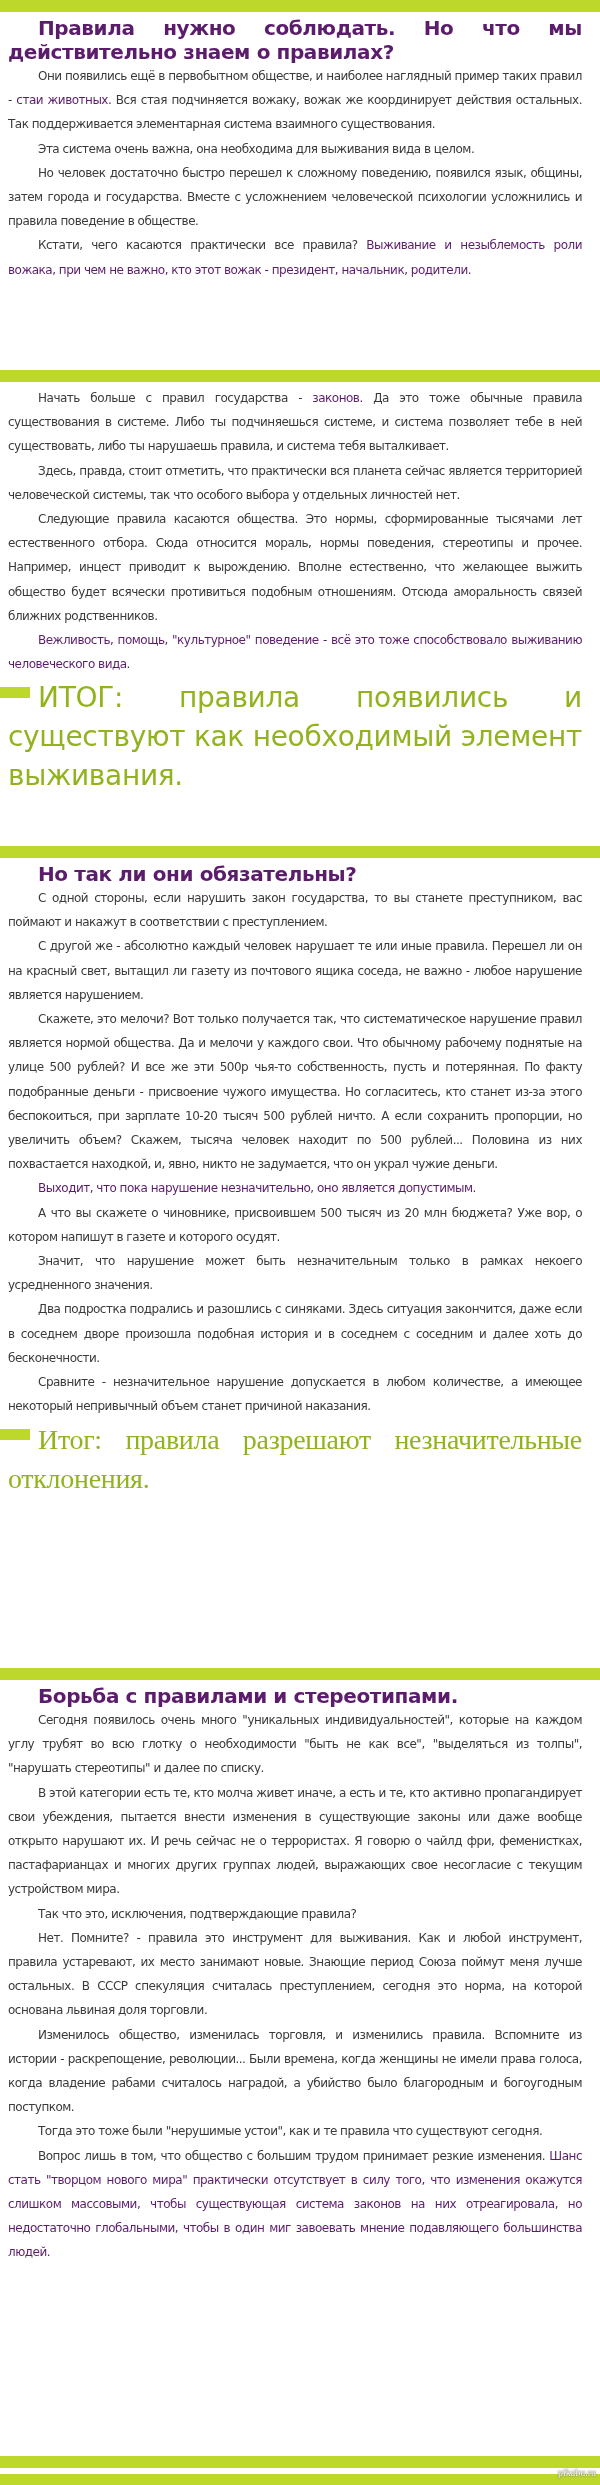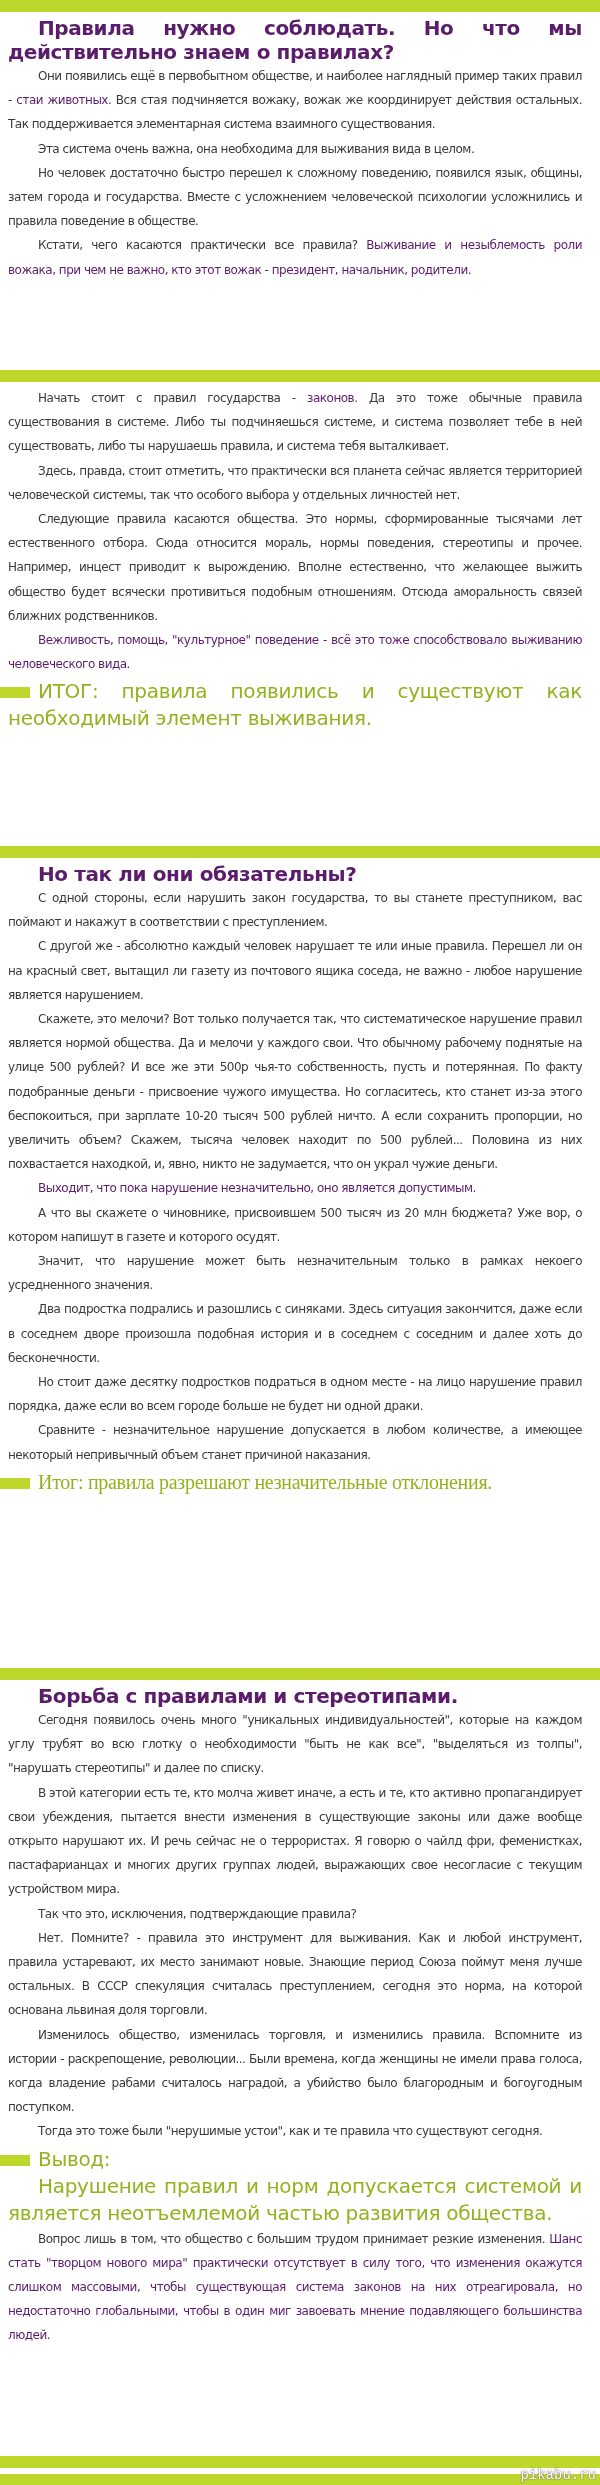--- a/index.html
+++ b/index.html
@@ -5,77 +5,75 @@
   html, body { margin: 0; padding: 0; background: #ffffff; }
   body { width: 600px; height: 2485px; overflow: hidden; position: relative;
          font-family: "DejaVu Sans", "Liberation Sans", sans-serif; }
   .bar { position: absolute; left: 0; width: 600px; background: #bdd72b; }
   .section { position: absolute; left: 8px; width: 574px; }
   .title { color: #5b1d6b; font-weight: bold; font-size: 20px; line-height: 24px;
            text-indent: 30px; margin: 0; text-align: justify; letter-spacing: -0.4px; }
   .p { color: #3a3a3a; font-size: 12px; line-height: 24.2px; text-indent: 30px;
        margin: 0; text-align: justify; letter-spacing: -0.5px; }
   .hl { color: #5b1d6b; }
-  .summary { color: #92b31e; font-size: 20px; line-height: 27px; margin: 0;
+  .summary { color: #92b31e; font-size: 28px; line-height: 39px; margin: 0;
              text-align: justify; letter-spacing: -0.3px; position: relative; }
   .summary .marker { position: absolute; left: -14px; top: 9px; width: 36px; height: 11px;
                      background: #bdd72b; }
   .summary .lead { padding-left: 30px; }
   .summary .indent { text-indent: 30px; display: block; }
-  .watermark { position: absolute; right: 4px; top: 2467px; font-size: 14px; color: #ffffff;
-               text-shadow: 0 0 2px #777, 0 0 1px #555; font-family: Liberation Mono, monospace; text-align: center; }
+  .watermark { position: absolute; right: 4px; top: 2467px; font-size: 10px; color: #ffffff;
+               text-shadow: 0 0 2px #777, 0 0 1px #555; font-family: Liberation Serif, serif; text-align: center; }
 </style>
 </head>
 <body>
 
 <div class="bar" style="top:0;height:12px;"></div>
 
 <div class="section" style="top:16px;">
   <h2 class="title">Правила нужно соблюдать. Но что мы действительно знаем о правилах?</h2>
   <p class="p"><span>Они появились ещё в первобытном обществе, и наиболее наглядный пример таких правил - </span><span class="hl">стаи животных.</span><span> Вся стая подчиняется вожаку, вожак же координирует действия остальных. Так поддерживается элементарная система взаимного существования.</span></p>
   <p class="p"><span>Эта система очень важна, она необходима для выживания вида в целом.</span></p>
   <p class="p"><span>Но человек достаточно быстро перешел к сложному поведению, появился язык, общины, затем города и государства. Вместе с усложнением человеческой психологии усложнились и правила поведение в обществе.</span></p>
   <p class="p"><span>Кстати, чего касаются практически все правила? </span><span class="hl">Выживание и незыблемость роли вожака, при чем не важно, кто этот вожак - президент, начальник, родители.</span></p>
 </div>
 
 <div class="bar" style="top:370px;height:12px;"></div>
 
 <div class="section" style="top:386px;">
-  <p class="p"><span>Начать стоит с правил государства - </span><span class="hl">законов.</span><span> Да это тоже обычные правила существования в системе. Либо ты подчиняешься системе, и система позволяет тебе в ней существовать, либо ты нарушаешь правила, и система тебя выталкивает.</span></p>
+  <p class="p"><span>Начать больше с правил государства - </span><span class="hl">законов.</span><span> Да это тоже обычные правила существования в системе. Либо ты подчиняешься системе, и система позволяет тебе в ней существовать, либо ты нарушаешь правила, и система тебя выталкивает.</span></p>
   <p class="p"><span>Здесь, правда, стоит отметить, что практически вся планета сейчас является территорией человеческой системы, так что особого выбора у отдельных личностей нет.</span></p>
   <p class="p"><span>Следующие правила касаются общества. Это нормы, сформированные тысячами лет естественного отбора. Сюда относится мораль, нормы поведения, стереотипы и прочее. Например, инцест приводит к вырождению. Вполне естественно, что желающее выжить общество будет всячески противиться подобным отношениям. Отсюда аморальность связей ближних родственников.</span></p>
   <p class="p"><span class="hl">Вежливость, помощь, "культурное" поведение - всё это тоже способствовало выживанию человеческого вида.</span></p>
   <p class="summary" style="margin-top:2px;"><span class="marker"></span><span class="lead">ИТОГ: правила появились и существуют как необходимый элемент выживания.</span></p>
 </div>
 
 <div class="bar" style="top:846px;height:12px;"></div>
 
 <div class="section" style="top:862px;">
   <h2 class="title">Но так ли они обязательны?</h2>
   <p class="p"><span>С одной стороны, если нарушить закон государства, то вы станете преступником, вас поймают и накажут в соответствии с преступлением.</span></p>
   <p class="p"><span>С другой же - абсолютно каждый человек нарушает те или иные правила. Перешел ли он на красный свет, вытащил ли газету из почтового ящика соседа, не важно - любое нарушение является нарушением.</span></p>
   <p class="p"><span>Скажете, это мелочи? Вот только получается так, что систематическое нарушение правил является нормой общества. Да и мелочи у каждого свои. Что обычному рабочему поднятые на улице 500 рублей? И все же эти 500р чья-то собственность, пусть и потерянная. По факту подобранные деньги - присвоение чужого имущества. Но согласитесь, кто станет из-за этого беспокоиться, при зарплате 10-20 тысяч 500 рублей ничто. А если сохранить пропорции, но увеличить объем? Скажем, тысяча человек находит по 500 рублей... Половина из них похвастается находкой, и, явно, никто не задумается, что он украл чужие деньги.</span></p>
   <p class="p"><span class="hl">Выходит, что пока нарушение незначительно, оно является допустимым.</span></p>
   <p class="p"><span>А что вы скажете о чиновнике, присвоившем 500 тысяч из 20 млн бюджета? Уже вор, о котором напишут в газете и которого осудят.</span></p>
   <p class="p"><span>Значит, что нарушение может быть незначительным только в рамках некоего усредненного значения.</span></p>
   <p class="p"><span>Два подростка подрались и разошлись с синяками. Здесь ситуация закончится, даже если в соседнем дворе произошла подобная история и в соседнем с соседним и далее хоть до бесконечности.</span></p>
-  <p class="p"><span>Но стоит даже десятку подростков подраться в одном месте - на лицо нарушение правил порядка, даже если во всем городе больше не будет ни одной драки.</span></p>
   <p class="p"><span>Сравните - незначительное нарушение допускается в любом количестве, а имеющее некоторый непривычный объем станет причиной наказания.</span></p>
   <p class="summary" style="margin-top:2px;font-family:Liberation Serif, serif;"><span class="marker"></span><span class="lead">Итог: правила разрешают незначительные отклонения.</span></p>
 </div>
 
 <div class="bar" style="top:1668px;height:12px;"></div>
 
 <div class="section" style="top:1684px;">
   <h2 class="title">Борьба с правилами и стереотипами.</h2>
   <p class="p"><span>Сегодня появилось очень много "уникальных индивидуальностей", которые на каждом углу трубят во всю глотку о необходимости "быть не как все", "выделяться из толпы", "нарушать стереотипы" и далее по списку.</span></p>
   <p class="p"><span>В этой категории есть те, кто молча живет иначе, а есть и те, кто активно пропагандирует свои убеждения, пытается внести изменения в существующие законы или даже вообще открыто нарушают их. И речь сейчас не о террористах. Я говорю о чайлд фри, феменистках, пастафарианцах и многих других группах людей, выражающих свое несогласие с текущим устройством мира.</span></p>
   <p class="p"><span>Так что это, исключения, подтверждающие правила?</span></p>
   <p class="p"><span>Нет. Помните? - правила это инструмент для выживания. Как и любой инструмент, правила устаревают, их место занимают новые. Знающие период Союза поймут меня лучше остальных. В СССР спекуляция считалась преступлением, сегодня это норма, на которой основана львиная доля торговли.</span></p>
   <p class="p"><span>Изменилось общество, изменилась торговля, и изменились правила. Вспомните из истории - раскрепощение, революции... Были времена, когда женщины не имели права голоса, когда владение рабами считалось наградой, а убийство было благородным и богоугодным поступком.</span></p>
   <p class="p"><span>Тогда это тоже были "нерушимые устои", как и те правила что существуют сегодня.</span></p>
-  <p class="summary" style="margin-top:2px;"><span class="marker"></span><span class="lead">Вывод:</span><span class="indent">Нарушение правил и норм допускается системой и является неотъемлемой  частью развития общества.</span></p>
   <p class="p"><span>Вопрос лишь в том, что общество с большим трудом принимает резкие изменения. </span><span class="hl">Шанс стать "творцом нового мира" практически отсутствует в силу того, что изменения окажутся слишком массовыми, чтобы существующая система законов на них отреагировала, но недостаточно глобальными, чтобы в один миг завоевать мнение подавляющего большинства людей.</span></p>
 </div>
 
 <div class="bar" style="top:2456px;height:12px;"></div>
 <div class="bar" style="top:2474px;height:11px;"></div>
 <div class="watermark">pikabu.ru</div>
 
 </body></html>

